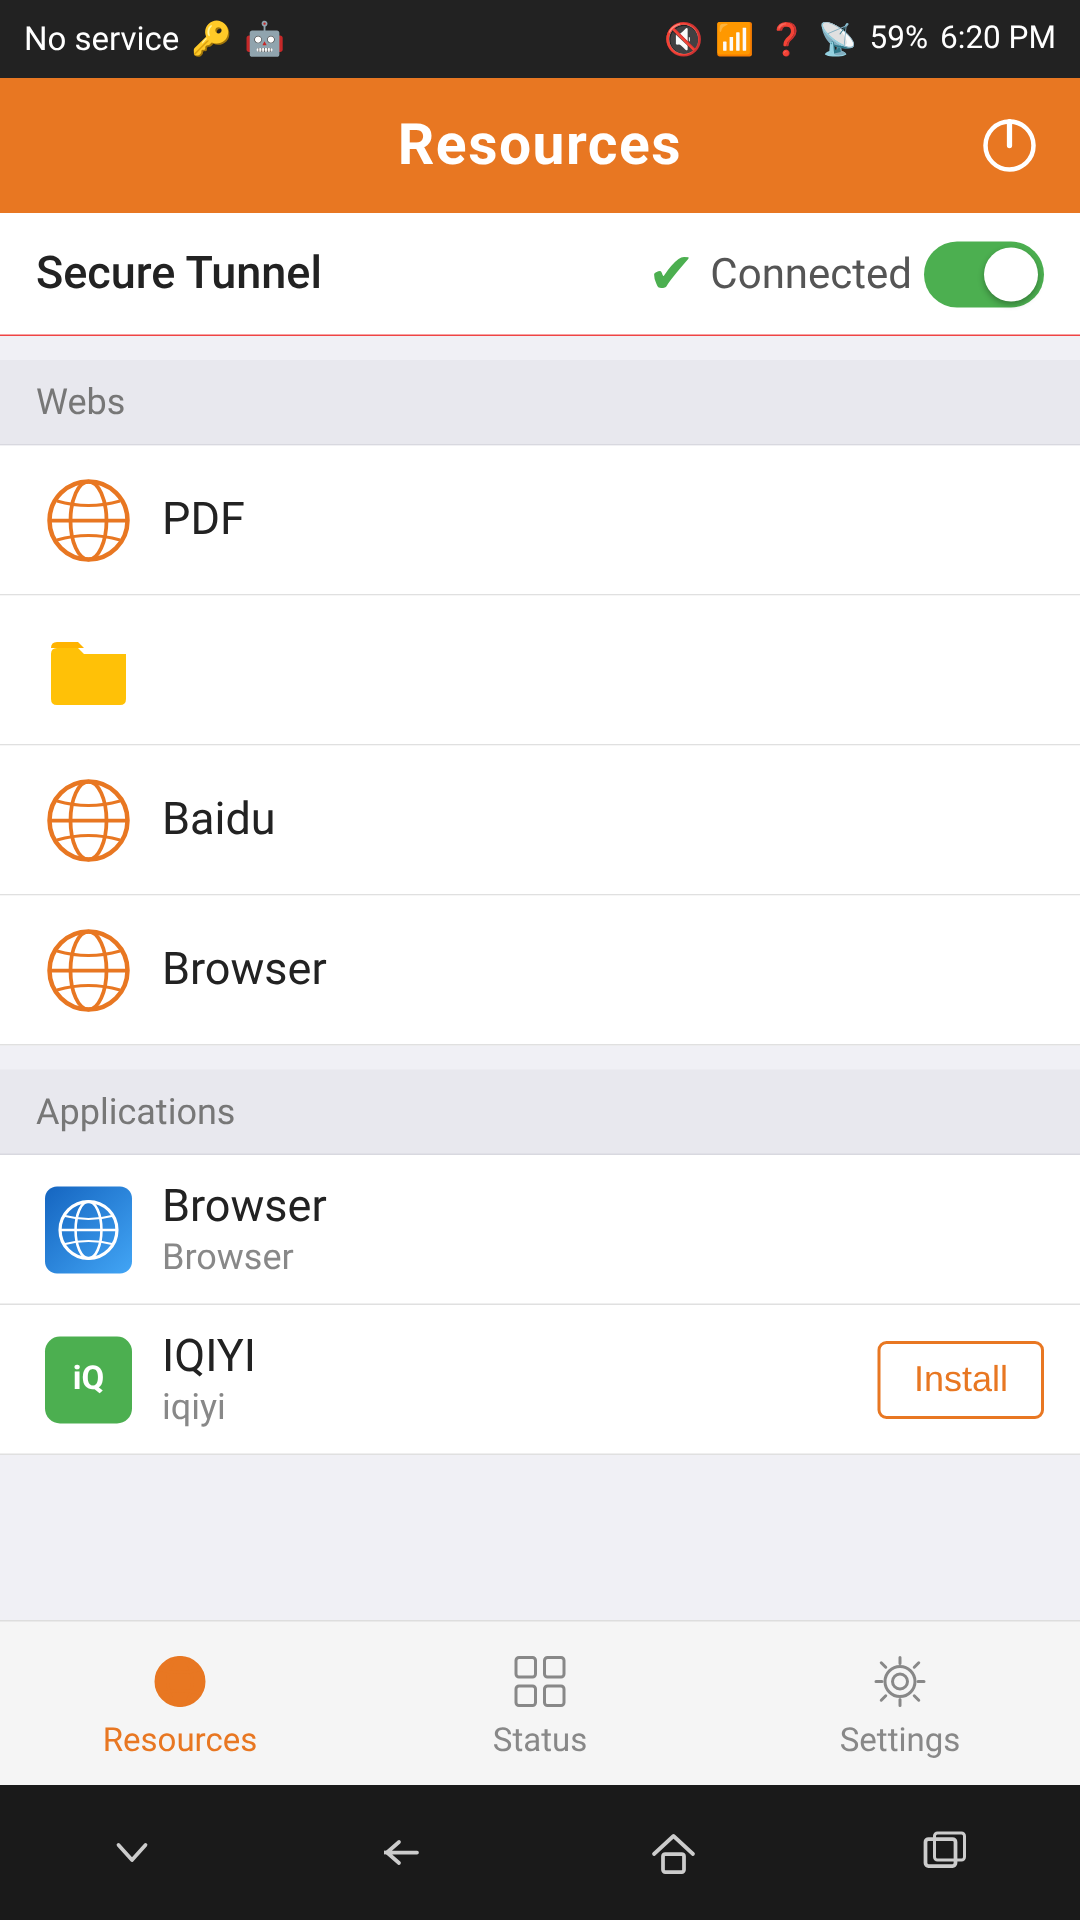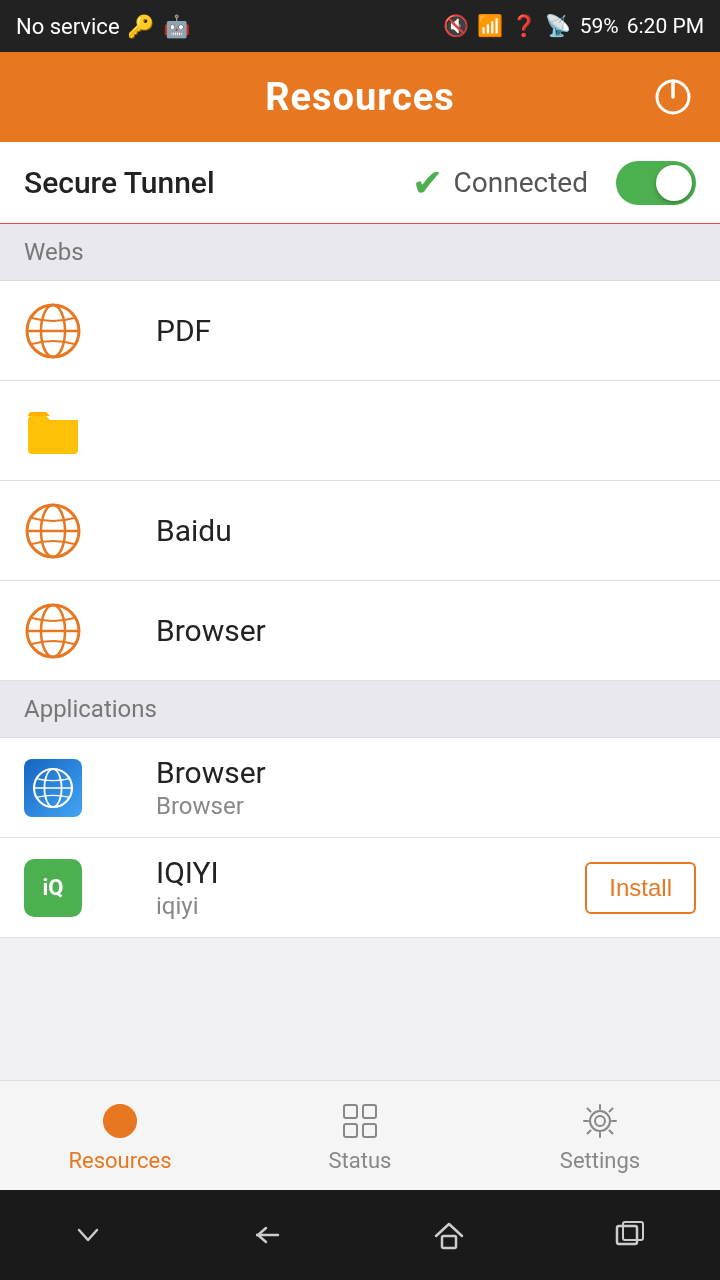--- a/index.html
+++ b/index.html
@@ -70,21 +70,21 @@
       flex: 1;
     }
     #checkmark {
       color: #4CAF50;
       font-size: 38px;
       margin-right: 10px;
     }
     #connected-text {
       font-size: 28px;
       color: #555;
-      margin-right: 28px;
+      margin-right: 8px;
     }
     
     .toggle-switch {
       position: relative;
       width: 80px;
       height: 44px;
       cursor: pointer;
     }
     .toggle-track {
       width: 80px;
@@ -103,41 +103,41 @@
       box-shadow: 0 2px 4px rgba(0,0,0,0.3);
     }
 
     
     .section-header {
       background: #e8e8ee;
       padding: 14px 24px;
       font-size: 24px;
       color: #777;
       border-bottom: 1px solid #d8d8df;
+      margin-top: 16px;
     }
 
     
     .list-item {
       background: #fff;
       height: 100px;
       display: flex;
       align-items: center;
       padding: 0 24px;
       border-bottom: 1px solid #e0e0e0;
       cursor: pointer;
-      gap: 48px;
     }
     .list-item-icon {
       width: 64px;
       height: 64px;
       margin-right: 20px;
       flex-shrink: 0;
       display: flex;
       align-items: center;
-      justify-content: flex-start;
+      justify-content: flex-end;
     }
     .list-item-text-block {
       flex: 1;
       display: flex;
       flex-direction: column;
       justify-content: center;
     }
     .list-item-title {
       font-size: 30px;
       color: #222;

